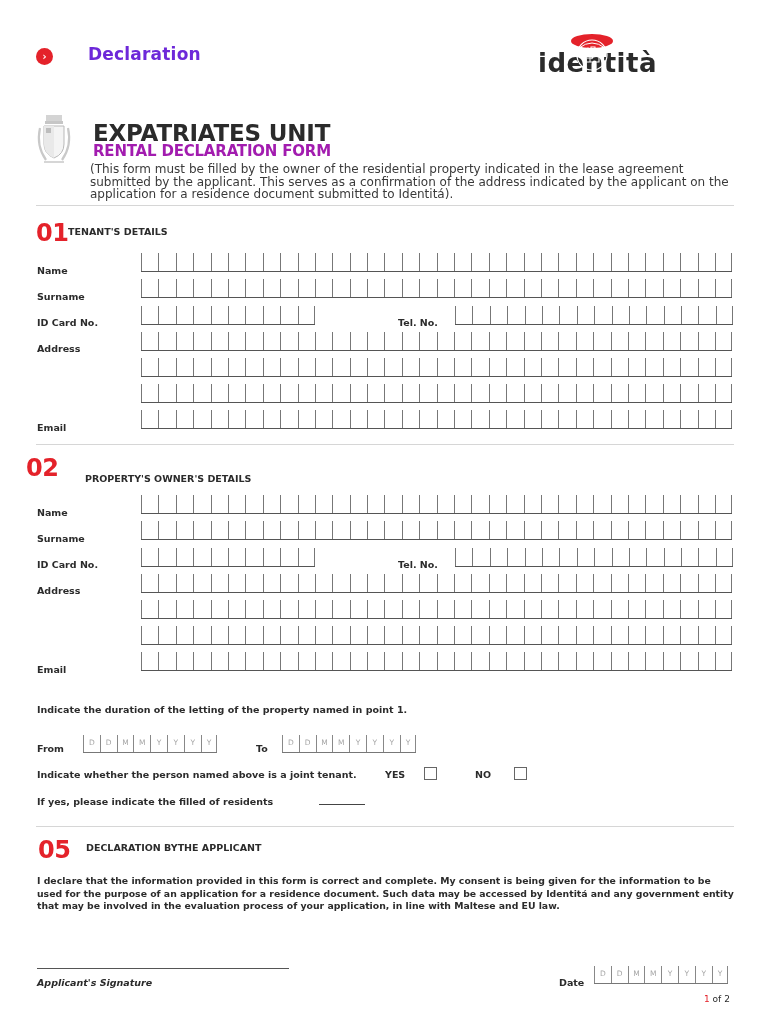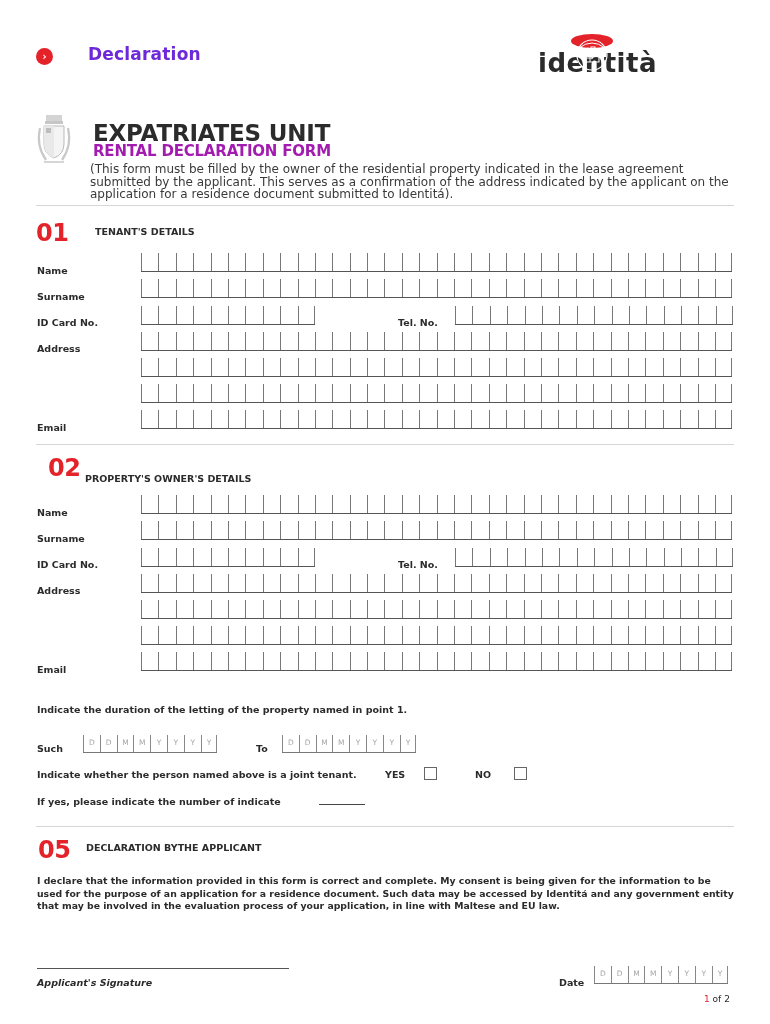--- a/index.html
+++ b/index.html
@@ -78,21 +78,21 @@
   </svg>
 </div>
 
 <div class="abs form-title">EXPATRIATES UNIT</div>
 <div class="abs form-subtitle">RENTAL DECLARATION FORM</div>
 <div class="abs form-note">(This form must be filled by the owner of the residential property indicated in the lease agreement submitted by the applicant. This serves as a confirmation of the address indicated by the applicant on the application for a residence document submitted to Identitá).</div>
 
 <div class="abs divider" style="top:205px;"></div>
 
 <div class="abs sec-num" style="left:36px; top:219px;">01</div>
-<div class="abs sec-title" style="left:95px; top:226px;text-align:center;">TENANT'S DETAILS</div>
+<div class="abs sec-title" style="left:68px; top:226px;text-align:center;">TENANT'S DETAILS</div>
 
 <div class="abs label" style="left:37px; top:265px;">Name</div>
 <div class="abs comb" style="left:141px; top:253px;">
     <div class="cell"></div>
     <div class="cell"></div>
     <div class="cell"></div>
     <div class="cell"></div>
     <div class="cell"></div>
     <div class="cell"></div>
     <div class="cell"></div>
@@ -340,21 +340,21 @@
     <div class="cell"></div>
     <div class="cell"></div>
     <div class="cell"></div>
     <div class="cell"></div>
     <div class="cell"></div>
     <div class="cell"></div>
   </div>
 
 <div class="abs divider" style="top:444px;"></div>
 
-<div class="abs sec-num" style="left:48px; top:454px;text-align:right;">02</div>
+<div class="abs sec-num" style="left:26px; top:454px;text-align:right;">02</div>
 <div class="abs sec-title" style="left:85px; top:445px;margin-top:28px;">PROPERTY'S OWNER'S DETAILS</div>
 
 <div class="abs label" style="left:37px; top:507px;">Name</div>
 <div class="abs comb" style="left:141px; top:495px;">
     <div class="cell"></div>
     <div class="cell"></div>
     <div class="cell"></div>
     <div class="cell"></div>
     <div class="cell"></div>
     <div class="cell"></div>
@@ -603,21 +603,21 @@
     <div class="cell"></div>
     <div class="cell"></div>
     <div class="cell"></div>
     <div class="cell"></div>
     <div class="cell"></div>
     <div class="cell"></div>
   </div>
 
 <div class="abs label" style="left:37px; top:704px;">Indicate the duration of the letting of the property named in point 1.</div>
 
-<div class="abs label" style="left:37px; top:743px;">Such</div>
+<div class="abs label" style="left:37px; top:743px;">From</div>
 <div class="abs dcomb" style="left:83px; top:735px;">
     <div class="cell">D</div>
     <div class="cell">D</div>
     <div class="cell">M</div>
     <div class="cell">M</div>
     <div class="cell">Y</div>
     <div class="cell">Y</div>
     <div class="cell">Y</div>
     <div class="cell">Y</div>
   </div>
@@ -633,21 +633,21 @@
     <div class="cell">Y</div>
     <div class="cell">Y</div>
   </div>
 
 <div class="abs label" style="left:37px; top:769px;">Indicate whether the person named above is a joint tenant.</div>
 <div class="abs label" style="left:385px; top:769px;">YES</div>
 <div class="abs checkbox" style="left:424px; top:767px;"></div>
 <div class="abs label" style="left:475px; top:769px;">NO</div>
 <div class="abs checkbox" style="left:514px; top:767px;"></div>
 
-<div class="abs label" style="left:37px; top:796px;">If yes, please indicate the number of indicate</div>
+<div class="abs label" style="left:37px; top:796px;">If yes, please indicate the filled of residents</div>
 <div class="abs blank-line" style="left:319px; top:804px; width:46px;"></div>
 
 <div class="abs divider" style="top:826px;"></div>
 
 <div class="abs sec-num" style="left:38px; top:836px;">05</div>
 <div class="abs sec-title" style="left:86px; top:842px;">DECLARATION BYTHE APPLICANT</div>
 <div class="abs decl-text">I declare that the information provided in this form is correct and complete. My consent is being given for the information to be used for the purpose of an application for a residence document. Such data may be accessed by Identitá and any government entity that may be involved in the evaluation process of your application, in line with Maltese and EU law.</div>
 
 <div class="abs sig-line"></div>
 <div class="abs sig-label">Applicant's Signature</div>

